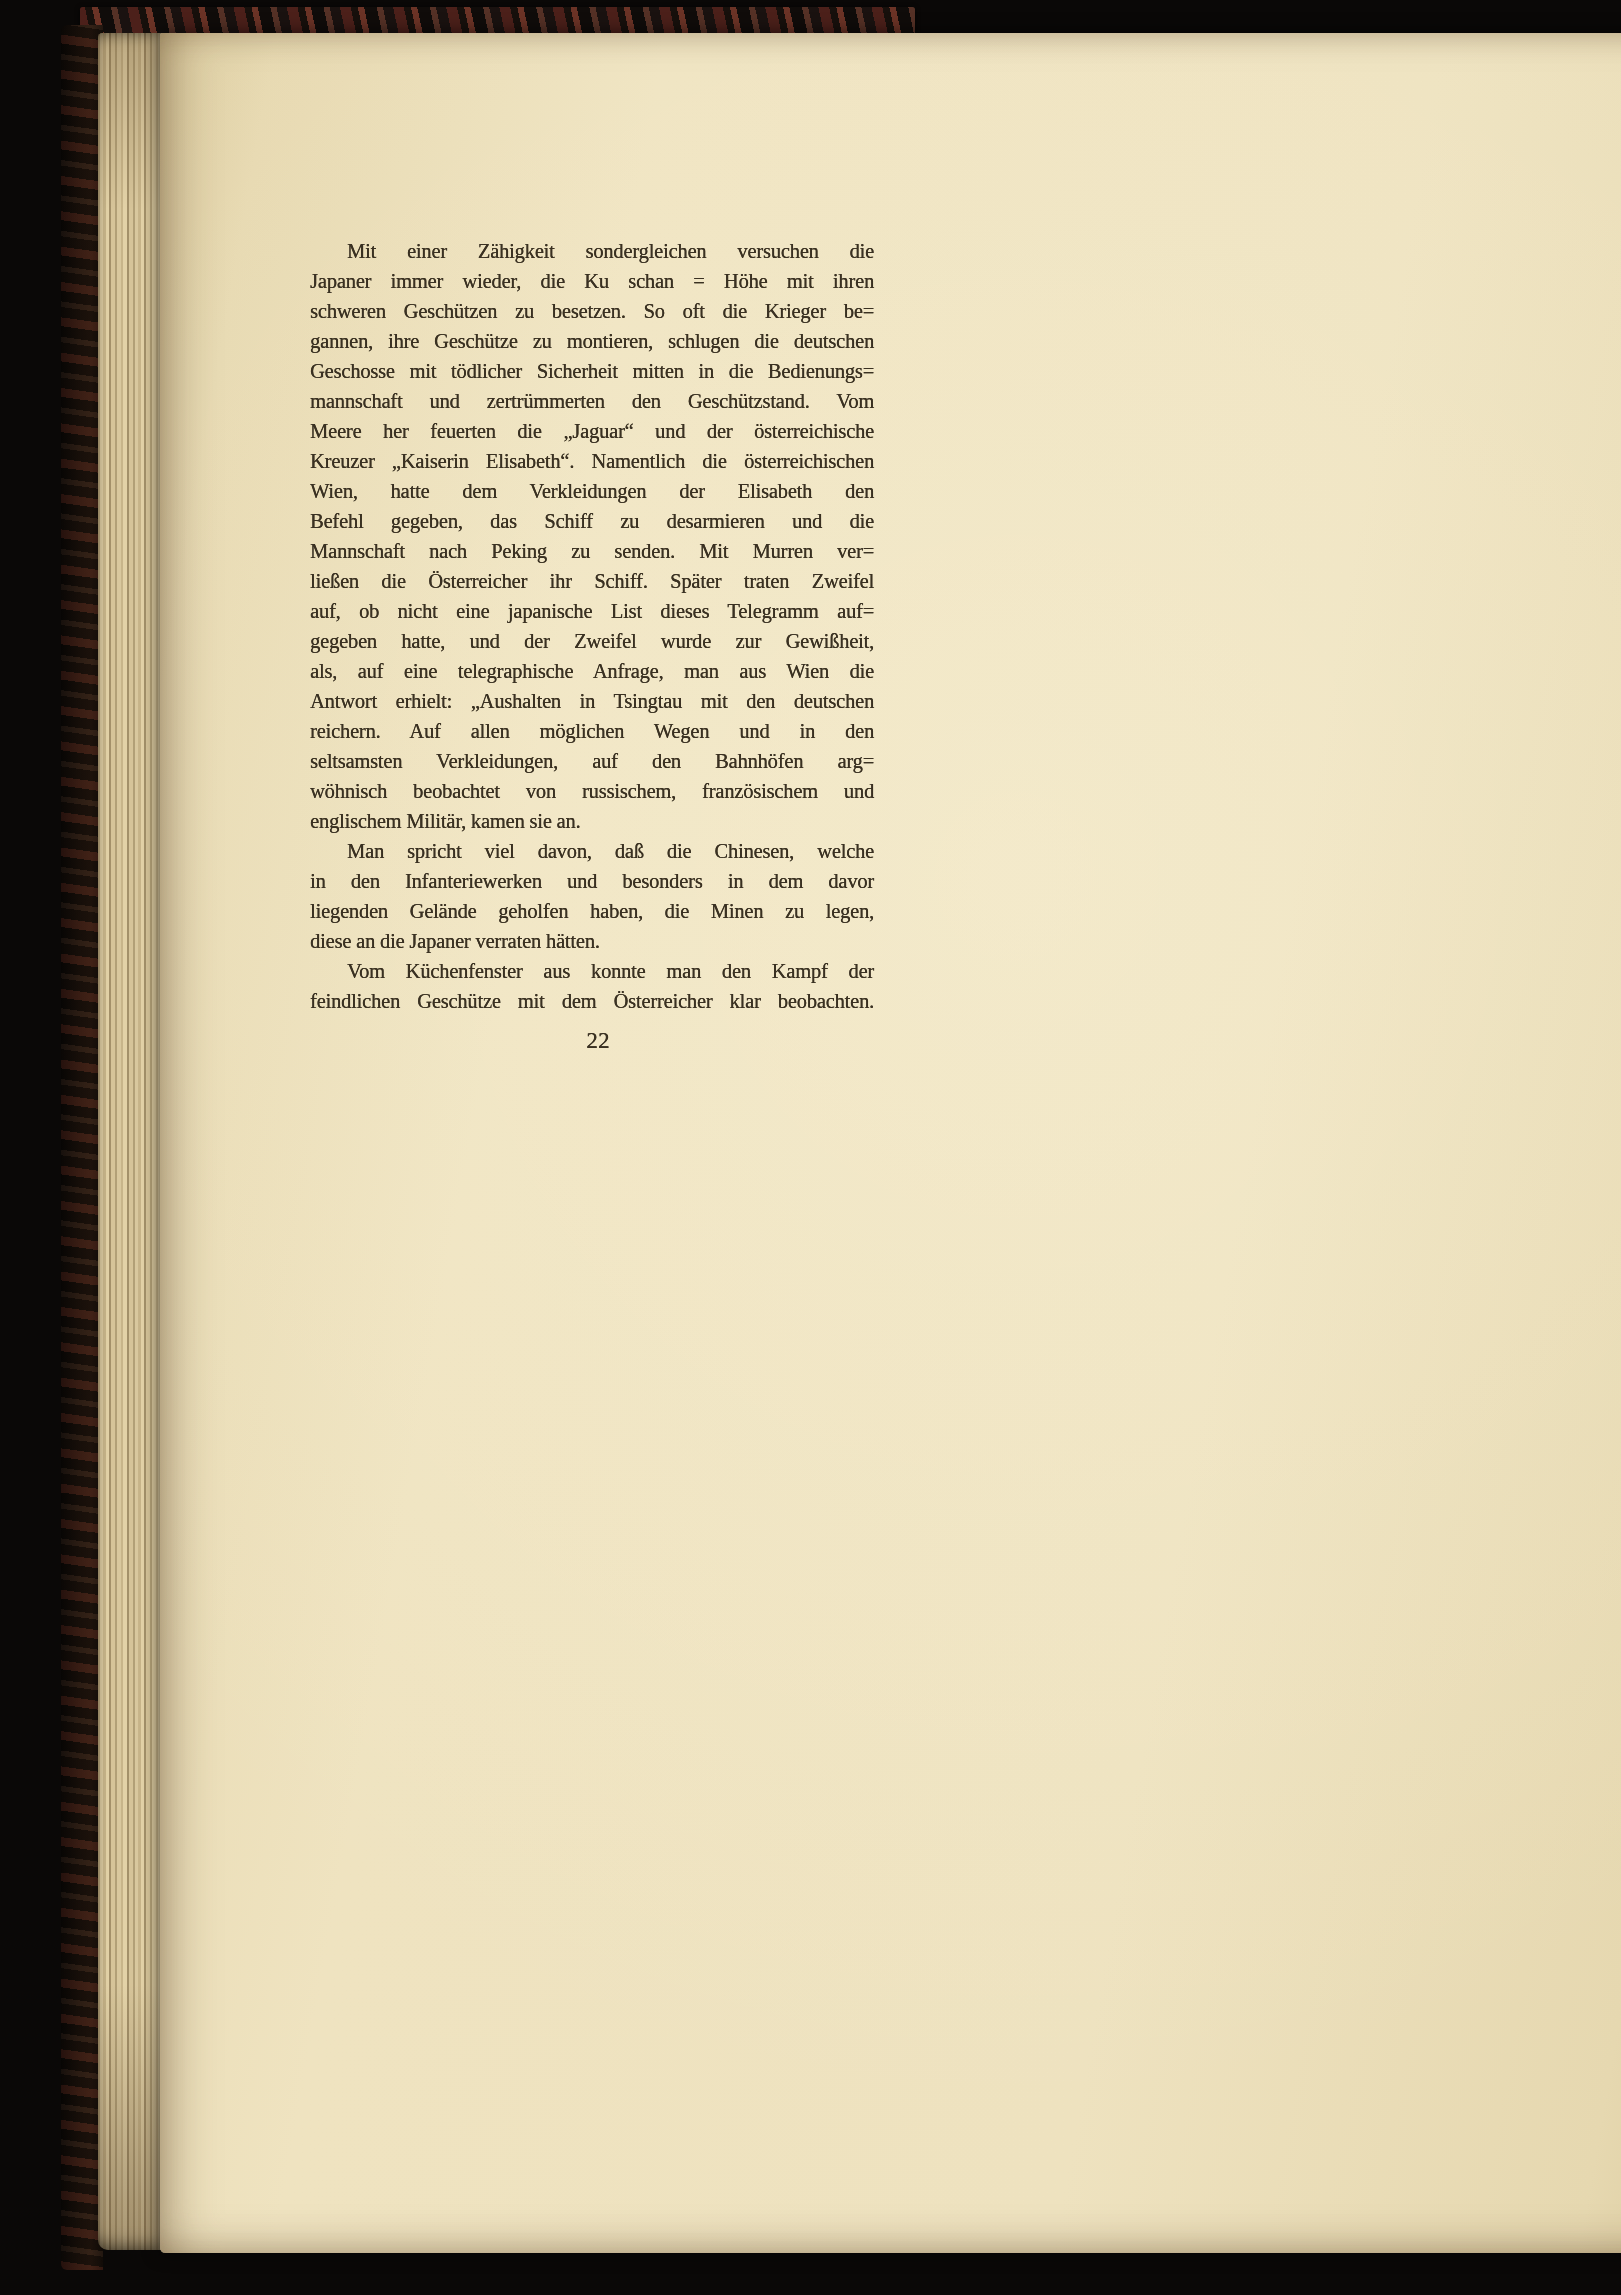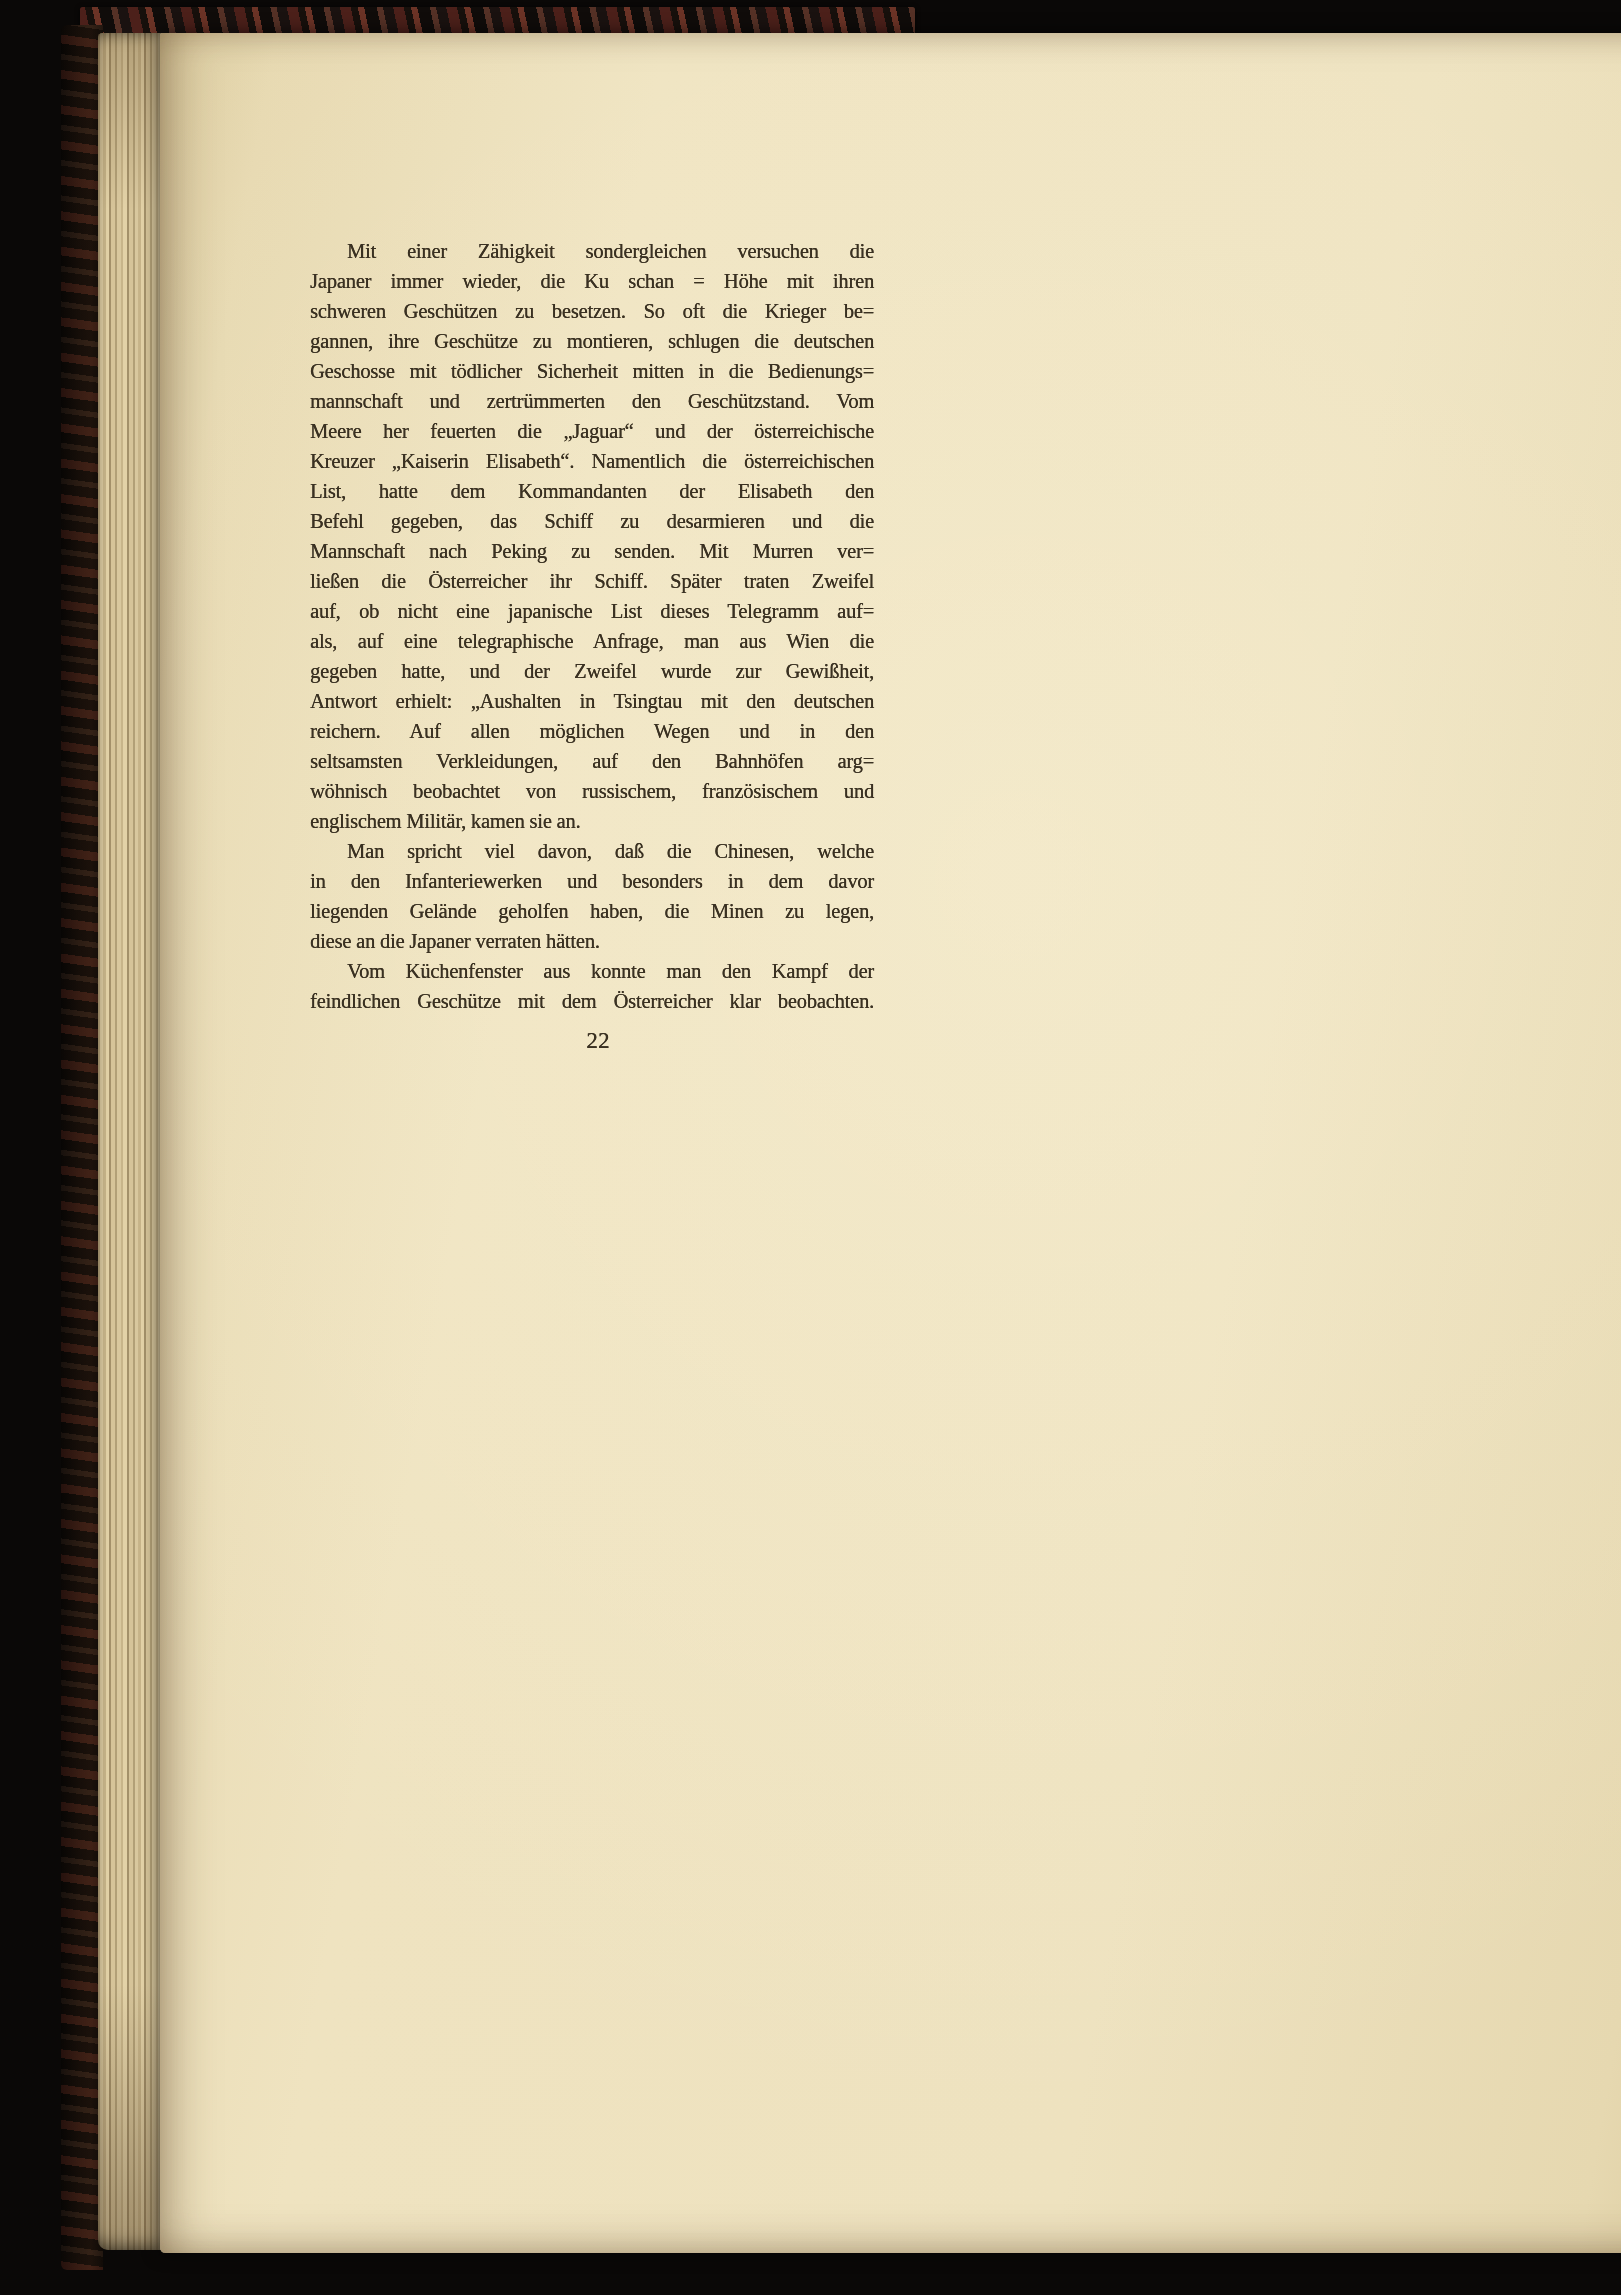--- a/index.html
+++ b/index.html
@@ -100,27 +100,27 @@
 
       <div class="para">
         <div class="line firstline">Mit einer Zähigkeit sondergleichen versuchen die</div>
         <div class="line">Japaner immer wieder, die Ku schan = Höhe mit ihren</div>
         <div class="line">schweren Geschützen zu besetzen. So oft die Krieger be=</div>
         <div class="line">gannen, ihre Geschütze zu montieren, schlugen die deutschen</div>
         <div class="line">Geschosse mit tödlicher Sicherheit mitten in die Bedienungs=</div>
         <div class="line">mannschaft und zertrümmerten den Geschützstand. Vom</div>
         <div class="line">Meere her feuerten die „Jaguar“ und der österreichische</div>
         <div class="line">Kreuzer „Kaiserin Elisabeth“. Namentlich die österreichischen</div>
-        <div class="line">List, hatte dem Kommandanten der Elisabeth den</div>
+        <div class="line">Wien, hatte dem Verkleidungen der Elisabeth den</div>
         <div class="line">Befehl gegeben, das Schiff zu desarmieren und die</div>
         <div class="line">Mannschaft nach Peking zu senden. Mit Murren ver=</div>
         <div class="line">ließen die Österreicher ihr Schiff. Später traten Zweifel</div>
         <div class="line">auf, ob nicht eine japanische List dieses Telegramm auf=</div>
+        <div class="line">gegeben hatte, und der Zweifel wurde zur Gewißheit,</div>
         <div class="line">als, auf eine telegraphische Anfrage, man aus Wien die</div>
-        <div class="line">gegeben hatte, und der Zweifel wurde zur Gewißheit,</div>
         <div class="line">Antwort erhielt: „Aushalten in Tsingtau mit den deutschen</div>
         <div class="line">reichern. Auf allen möglichen Wegen und in den</div>
         <div class="line">seltsamsten Verkleidungen, auf den Bahnhöfen arg=</div>
         <div class="line">wöhnisch beobachtet von russischem, französischem und</div>
         <div class="line lastline">englischem Militär, kamen sie an.</div>
       </div>
 
       <div class="para">
         <div class="line firstline">Man spricht viel davon, daß die Chinesen, welche</div>
         <div class="line">in den Infanteriewerken und besonders in dem davor</div>

